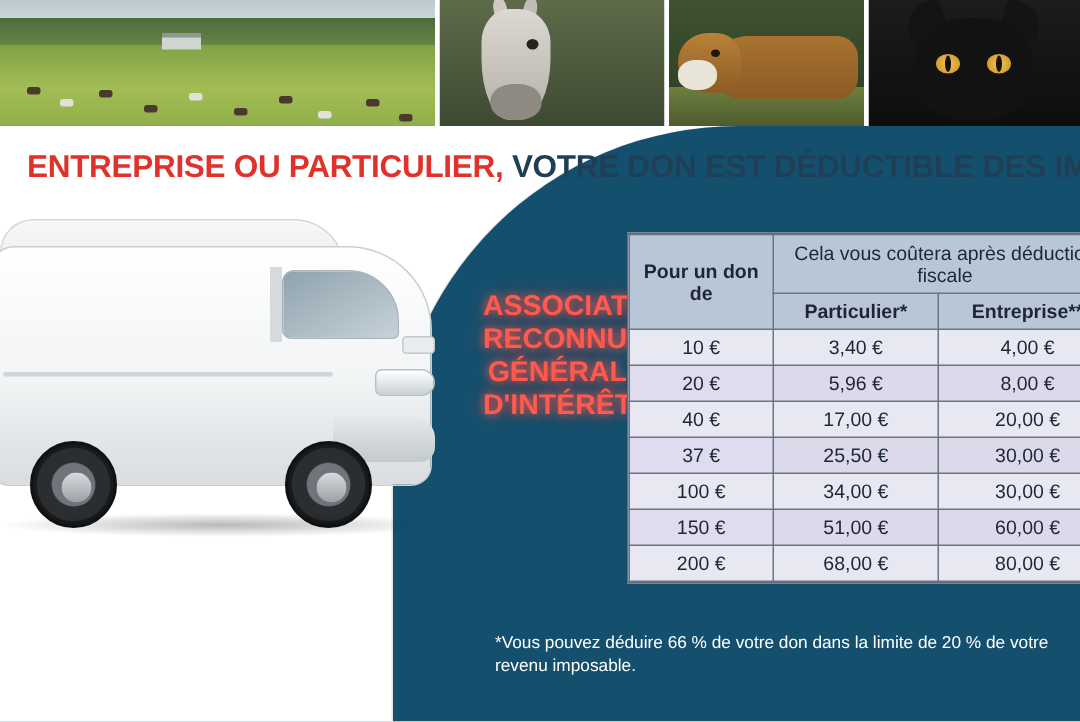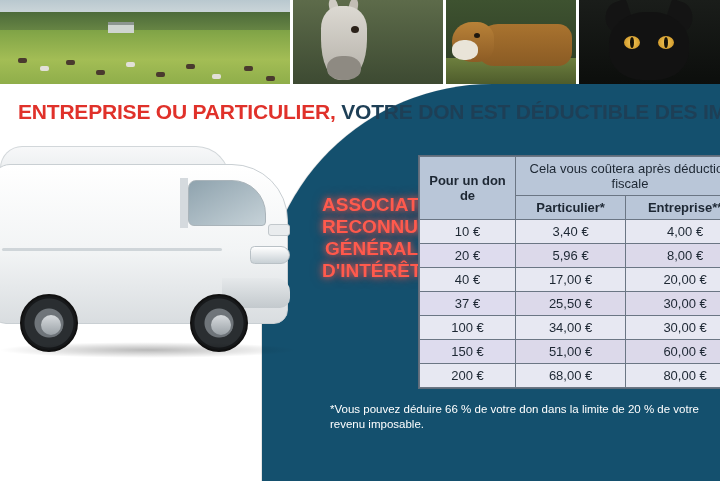--- a/index.html
+++ b/index.html
@@ -190,21 +190,21 @@
   tbody tr:nth-child(odd) td { background: #e7e8f2; }
   tbody tr:nth-child(even) td { background: #dcd9ea; }
   tbody td.col0 { background: #e9eaf3; }
   tbody tr:nth-child(even) td.col0 { background: #dedcee; }
 
   
   .notes {
     position: absolute; left: 326px; top: 318px; width: 384px;
     color: #ffffff; font-size: 11.5px; line-height: 15px; text-align: center;
   }
-  .notes p { margin-bottom: 8px; }
+  .notes p { margin-bottom: 8px; margin-top: 20px; }
   .notes .n1 { text-align: left; padding-left: 4px; }
 </style>
 </head>
 <body>
 
 <div class="page">
 
   <div class="photo-strip">
 
     <div class="photo photo-1">

